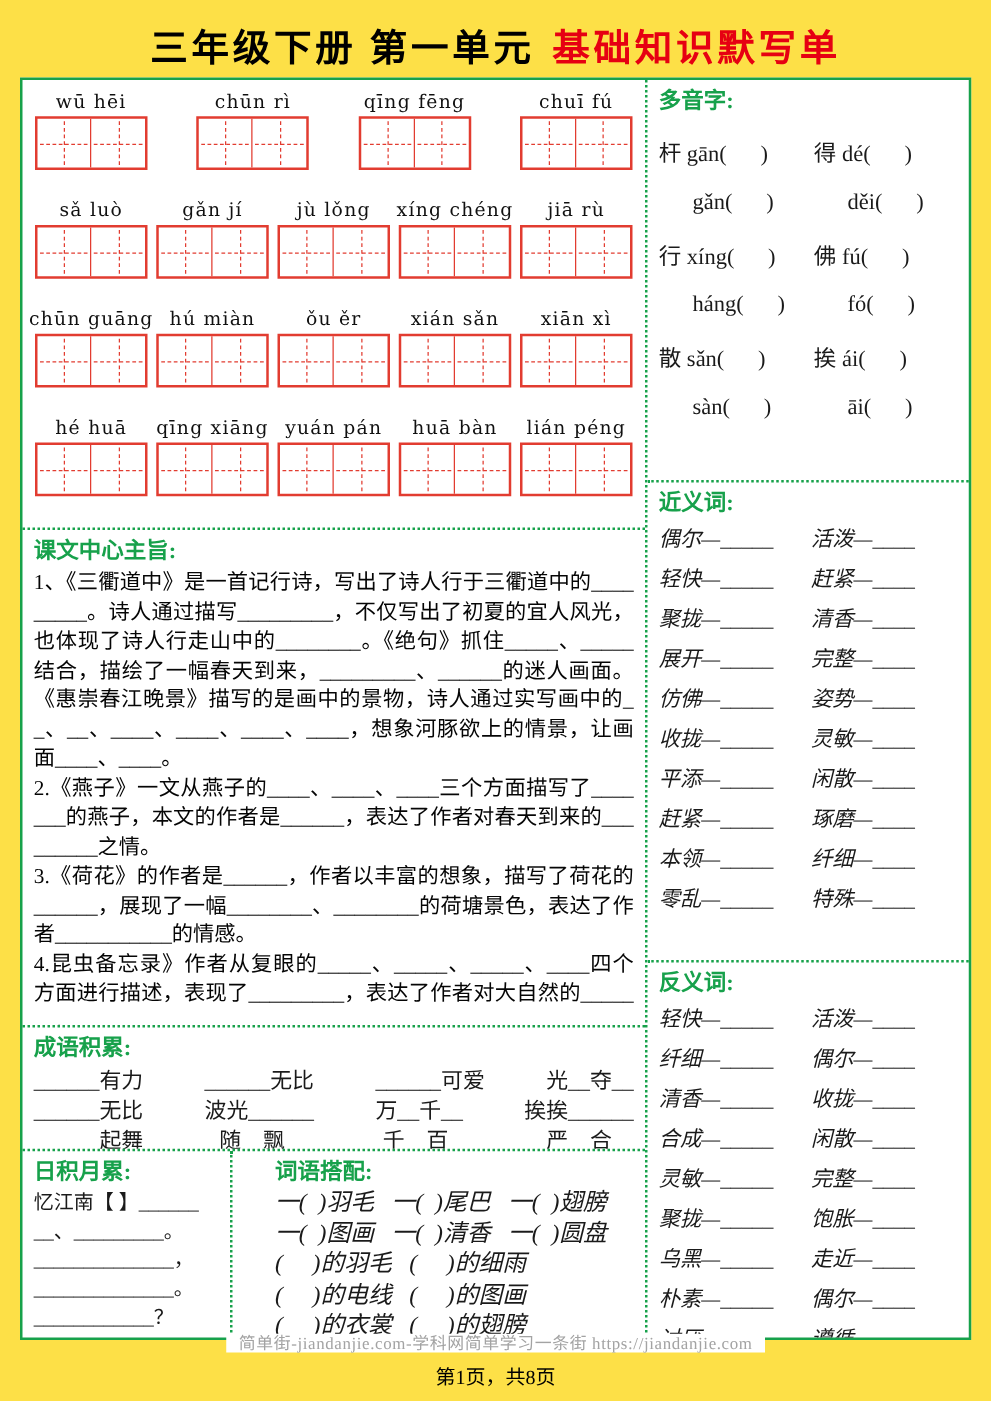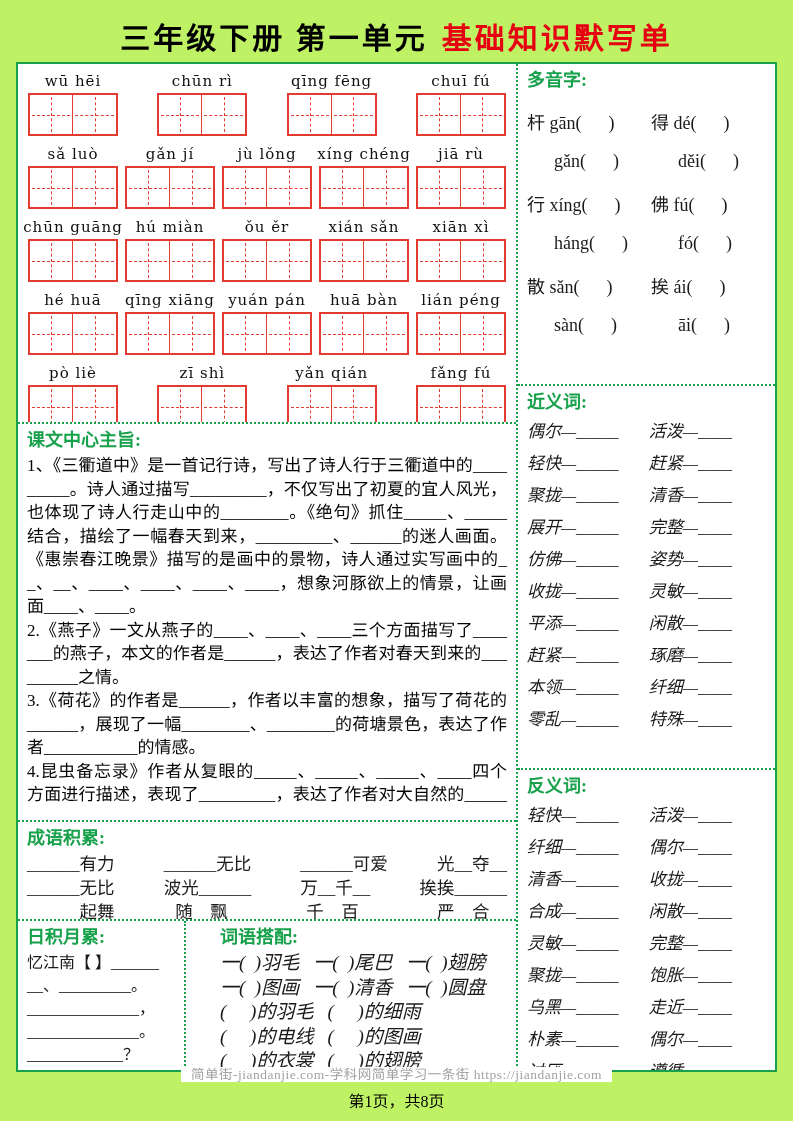--- a/index.html
+++ b/index.html
@@ -8,21 +8,21 @@
     --grid_red:#e23c30;
     --gray:#a3a3a3;
     --ink:#1a1a1a;
   }
   html,body{margin:0;padding:0;}
   body{
     width:793px;height:1121px;background:#ffffff;
     font-family:"Liberation Serif","DejaVu Serif",serif;
     color:var(--ink);
   }
-  .page{position:relative;width:793px;height:1121px;overflow:hidden;background:#bef264;}
+  .page{position:relative;width:793px;height:1121px;overflow:hidden;background:#fde047;}
 
   
   .title{
     text-align:center;padding-top:14px;height:46px;
     font-size:30px;font-weight:800;letter-spacing:3px;white-space:nowrap;
   }
   .title .t-black{color:#000;margin-right:14px;}
   .title .t-red{color:var(--red);}
 
   
@@ -32,21 +32,21 @@
     display:flex;background:#fff;
   }
   .left-col{width:500px;min-width:500px;box-sizing:border-box;border-right:2px dotted var(--green);display:flex;flex-direction:column;}
   .right-col{flex:1;min-width:0;display:flex;flex-direction:column;gap:32px;}
   .sec{box-sizing:border-box;overflow:hidden;padding:3px 9px;}
   .sec.bt{border-top:2px dotted var(--green);}
   .sec-head{color:var(--green);font-weight:bold;font-size:18px;line-height:24px;margin:1px 0 2px;}
 
   
   .pinyin-sec{height:358px;padding-top:8px;}
-  .py-row{display:flex;justify-content:space-between;margin-bottom:9px;}
+  .py-row{display:flex;justify-content:space-between;margin-bottom:23px;}
   .py-word{display:flex;flex-direction:column;align-items:center;width:92px;}
   .py-label{
     font-family:"DejaVu Serif","Liberation Serif",serif;
     font-size:15px;line-height:19px;letter-spacing:1px;white-space:nowrap;margin-bottom:2px;color:#101010;
   }
   .py-grid{display:flex;border:2px solid var(--grid_red);}
   .py-cell{
     display:block;width:43px;height:39px;position:relative;box-sizing:border-box;
     border-right:1.5px solid var(--grid_red);font-style:normal;
   }

